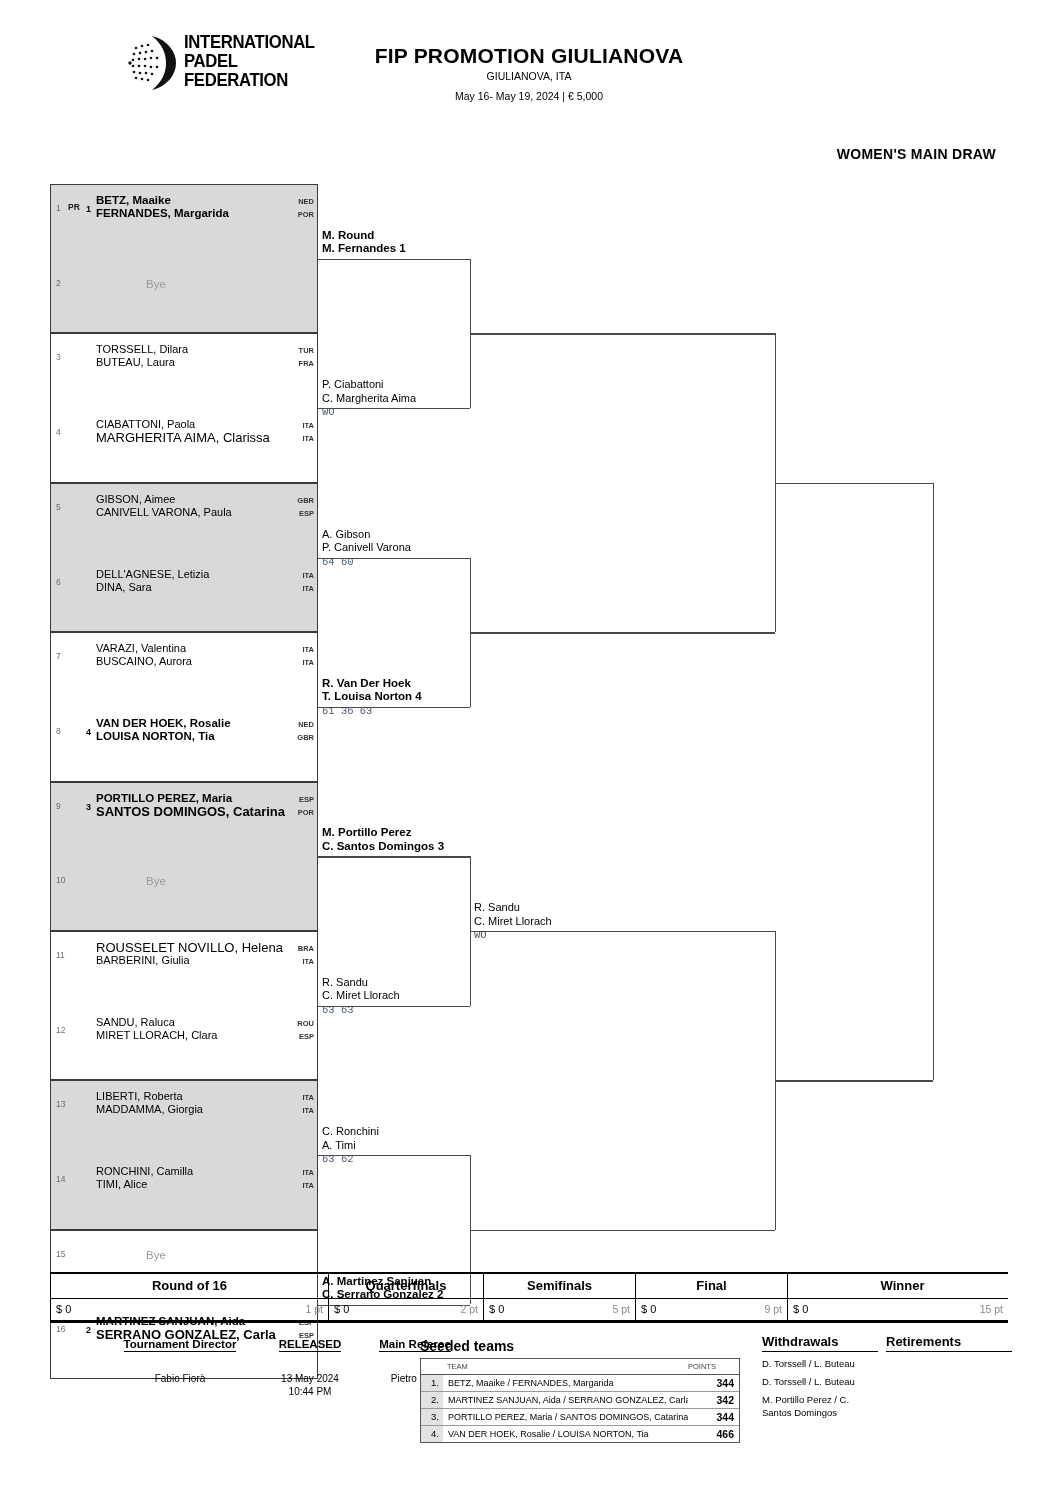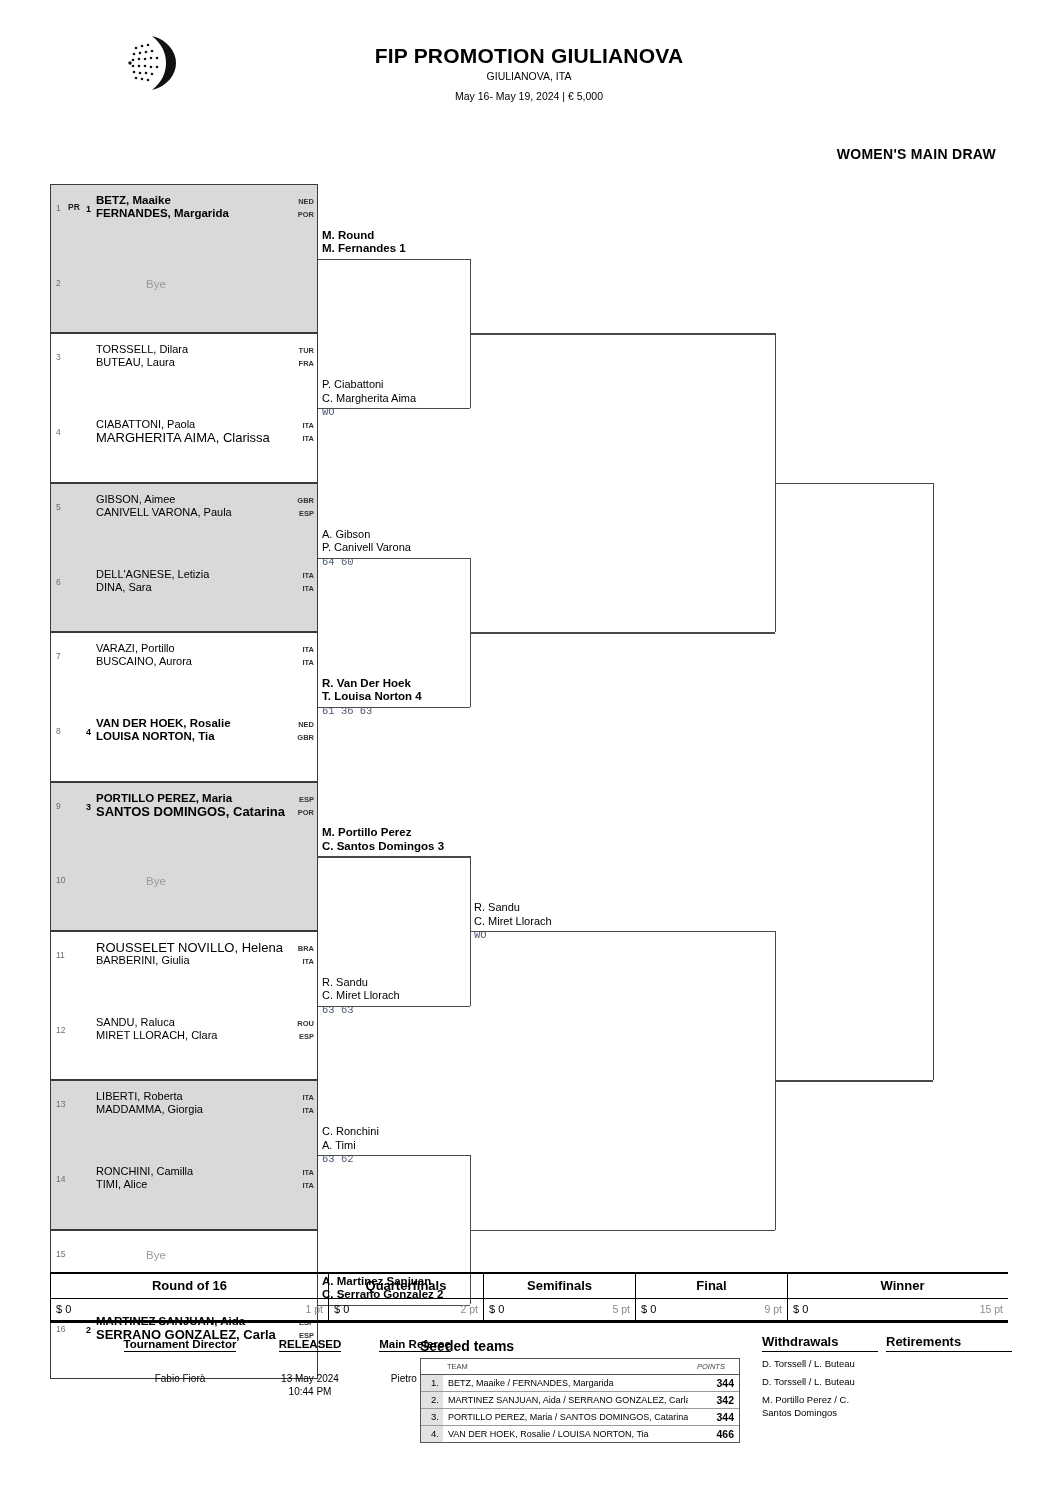--- a/index.html
+++ b/index.html
@@ -69,21 +69,21 @@
        padding-bottom:1px;display:inline-block;white-space:nowrap;}
   .f-v{font-size:10px;margin-top:20px;line-height:13px;}
 
   #seeded-title{position:absolute;left:370px;top:4px;font-size:14px;font-weight:bold;}
   #seed-table{position:absolute;left:370px;top:24px;width:320px;
       border:1.3px solid #555;box-sizing:border-box;}
   #seed-table .sh{display:flex;height:15px;align-items:center;font-size:7.5px;color:#444;
       border-bottom:1.2px solid #555;}
   #seed-table .sh .c1{width:22px;}
   #seed-table .sh .c2{flex:1;padding-left:4px;}
-  #seed-table .sh .c3{width:46px;text-align:center;padding-right:5px;font-style:italic;}
+  #seed-table .sh .c3{width:46px;text-align:left;padding-right:5px;}
   #seed-table .sr{display:flex;height:16px;align-items:center;font-size:9px;
       border-bottom:1.1px solid #9a9a9a;}
   #seed-table .sr:last-child{border-bottom:none;}
   #seed-table .sr .c1{width:22px;text-align:right;padding-right:4px;background:#e2e2e2;
       height:100%;line-height:16px;box-sizing:border-box;font-size:9.5px;}
   #seed-table .sr .c2{flex:1;padding-left:5px;white-space:nowrap;overflow:hidden;}
   #seed-table .sr .c3{width:46px;text-align:right;padding-right:5px;font-weight:bold;font-size:10.5px;}
 
   #wd-col{position:absolute;left:712px;top:0;width:116px;}
   #rt-col{position:absolute;left:836px;top:0;width:126px;}
@@ -117,20 +117,25 @@
         <circle cx="35" cy="33" r="1.3"></circle>
       <circle cx="12" cy="38" r="1.3"></circle>
         <circle cx="18" cy="39" r="1.3"></circle>
         <circle cx="24" cy="39" r="1.3"></circle>
         <circle cx="30" cy="40" r="1.3"></circle>
       <circle cx="14" cy="44" r="1.3"></circle>
         <circle cx="20" cy="45" r="1.3"></circle>
         <circle cx="26" cy="46" r="1.3"></circle>
     </g>
   </svg>
+  <div class="logo-text">
+    <div>INTERNATIONAL</div>
+    <div>PADEL</div>
+    <div>FEDERATION</div>
+  </div>
 </div>
 
 <div class="abs" id="tournament-title">FIP PROMOTION GIULIANOVA</div>
 <div class="abs" id="tournament-city">GIULIANOVA, ITA</div>
 <div class="abs" id="tournament-dates">May 16- May 19, 2024  |  € 5,000</div>
 <div class="abs" id="draw-title">WOMEN'S MAIN DRAW</div>
 
 <div class="abs" id="bracket">
     <div class="r16-outline shaded-band" style="top: 184px; height: 149.4px; background: rgb(217, 217, 217);"></div>
     <div class="r16-outline" style="top: 333.4px; height: 149.4px; background: rgb(255, 255, 255);"></div>
@@ -197,21 +202,21 @@
         <div class="nm">DINA, Sara</div>
       </span>
       <span class="ctry">
         <div>ITA</div>
         <div>ITA</div>
       </span>
     </div>
     <div class="slot" style="top: 632.2px;">
       <span class="num">7</span>
       <span class="names">
-        <div class="nm">VARAZI, Portillo</div>
+        <div class="nm">VARAZI, Valentina</div>
         <div class="nm">BUSCAINO, Aurora</div>
       </span>
       <span class="ctry">
         <div>ITA</div>
         <div>ITA</div>
       </span>
     </div>
     <div class="slot" style="top: 706.9px;">
       <span class="num">8</span>
       <span class="seed">4</span>

